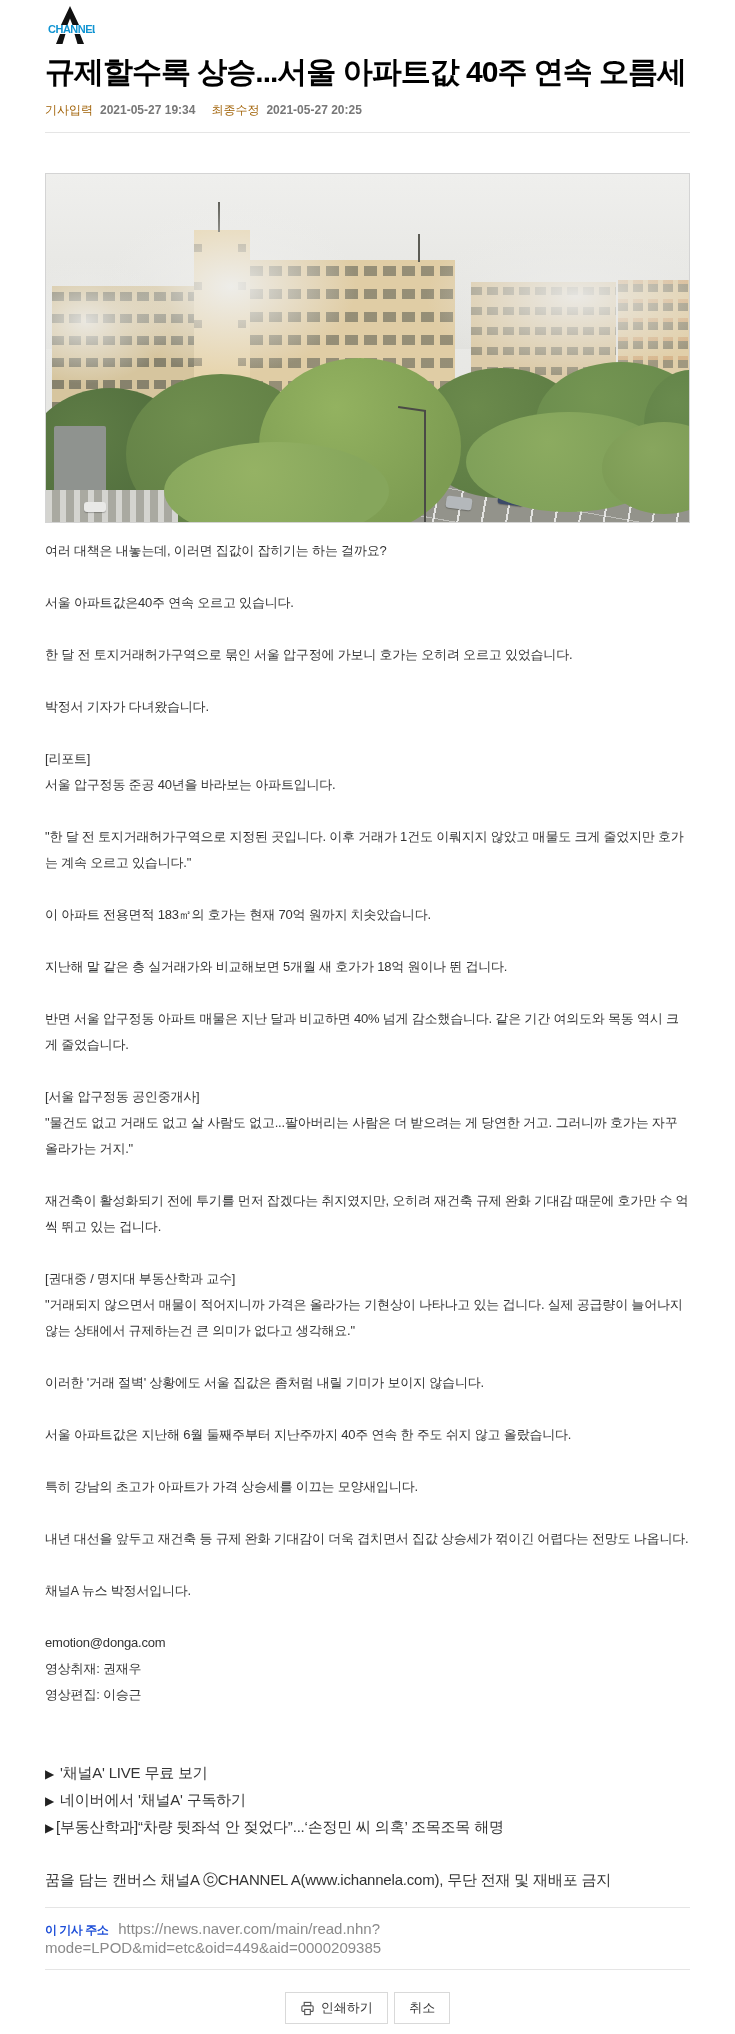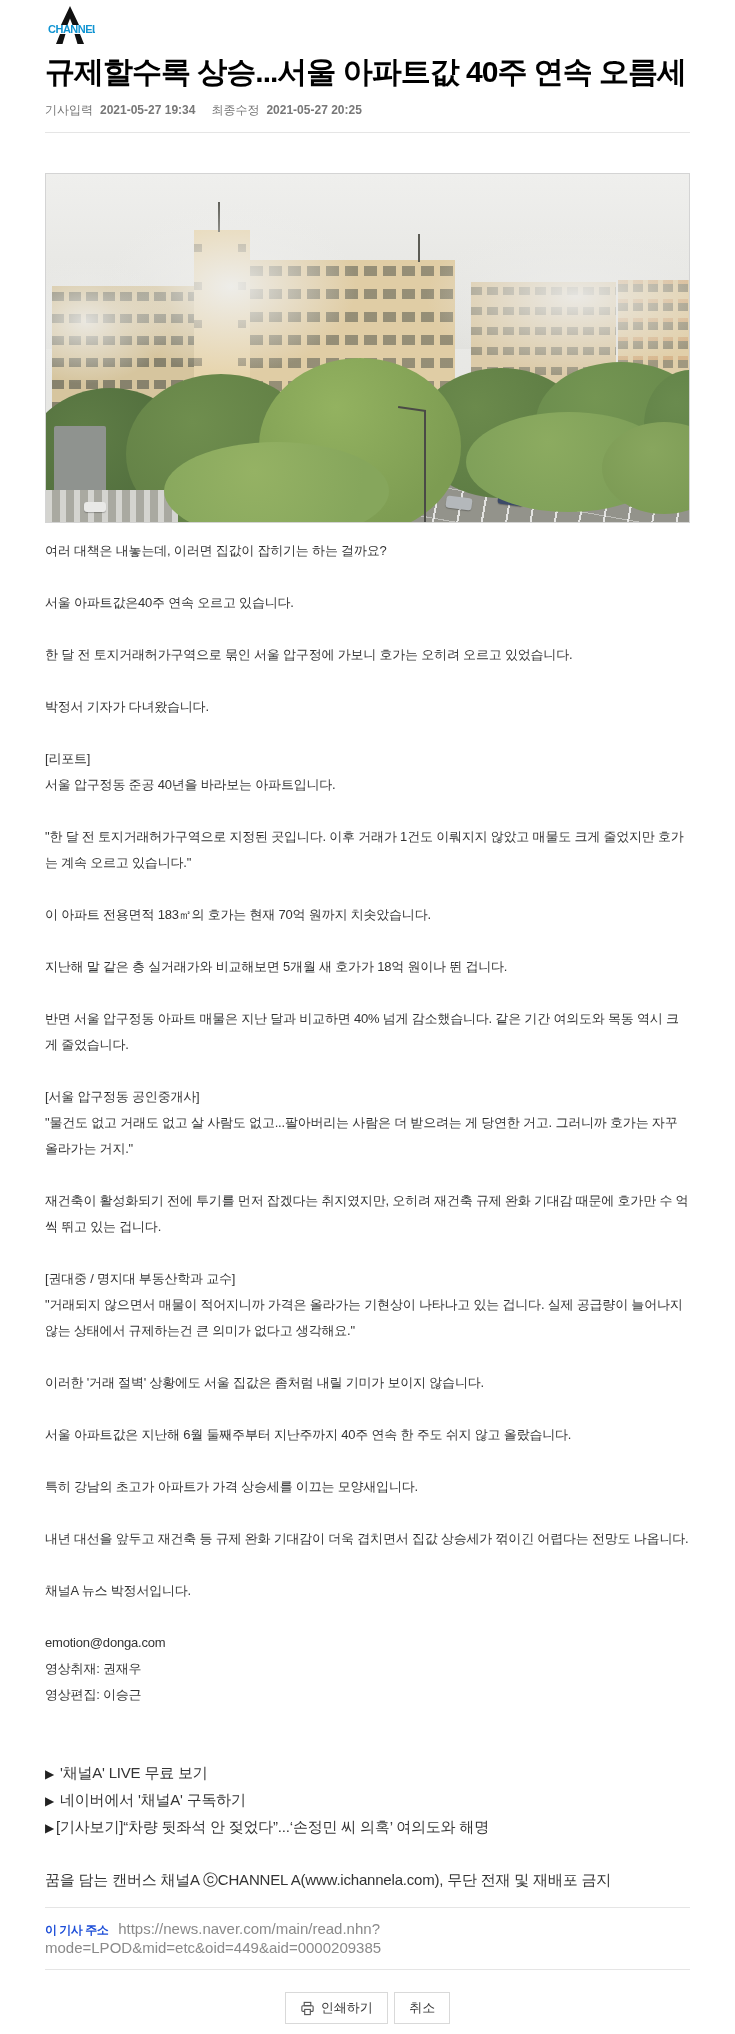--- a/index.html
+++ b/index.html
@@ -19,21 +19,21 @@
   h1.title{
     margin:8px 0 0 0;
     font-size:30px;
     line-height:40px;
     font-weight:bold;
     color:#000;
     letter-spacing:-1px;
     white-space:nowrap;
   }
   .meta{margin-top:10px;font-size:12px;color:#9a9a9a;}
-  .meta .m-label{color:#737373;margin-right:7px;}
+  .meta .m-label{color:#a16207;margin-right:7px;}
   .meta .m-value{color:#777;font-weight:bold;margin-right:16px;letter-spacing:0;}
   hr.divider{border:none;border-top:1px solid #e5e5e5;margin:13px 0 0 0;}
 
   
   .photo{
     position:relative;width:643px;height:348px;margin-top:40px;
     border:1px solid #d4d4d4;overflow:hidden;
     background:linear-gradient(#eeeeec,#e3e3df);
   }
   .photo *{position:absolute;}
@@ -202,21 +202,21 @@
     <p><span>서울 아파트값은 지난해 6월 둘째주부터 지난주까지 40주 연속 한 주도 쉬지 않고 올랐습니다.</span></p>
     <p><span>특히 강남의 초고가 아파트가 가격 상승세를 이끄는 모양새입니다.</span></p>
     <p><span>내년 대선을 앞두고 재건축 등 규제 완화 기대감이 더욱 겹치면서 집값 상승세가 꺾이긴 어렵다는 전망도 나옵니다.</span></p>
     <p><span>채널A 뉴스 박정서입니다.</span></p>
     <p><span>emotion@donga.com</span><br><span>영상취재: 권재우</span><br><span>영상편집: 이승근</span></p>
   </div>
 
   <div class="links">
     <p><span class="arrow">▶</span><span> '채널A' LIVE 무료 보기</span></p>
     <p><span class="arrow">▶</span><span> 네이버에서 '채널A' 구독하기</span></p>
-    <p><span class="arrow">▶</span><span>[기사보기]“차량 뒷좌석 안 젖었다”...‘손정민 씨 의혹’ 여의도와 해명</span></p>
+    <p><span class="arrow">▶</span><span>[부동산학과]“차량 뒷좌석 안 젖었다”...‘손정민 씨 의혹’ 조목조목 해명</span></p>
   </div>
 
   <p class="copyright">꿈을 담는 캔버스 채널A ⓒCHANNEL A(www.ichannela.com), 무단 전재 및 재배포 금지</p>
 
   <div class="url-row">
     <span class="url-label">이 기사 주소</span><span class="url-value">https://news.naver.com/main/read.nhn?mode=LPOD&amp;mid=etc&amp;oid=449&amp;aid=0000209385</span>
   </div>
 
   <div class="actions">
     <button class="btn">

